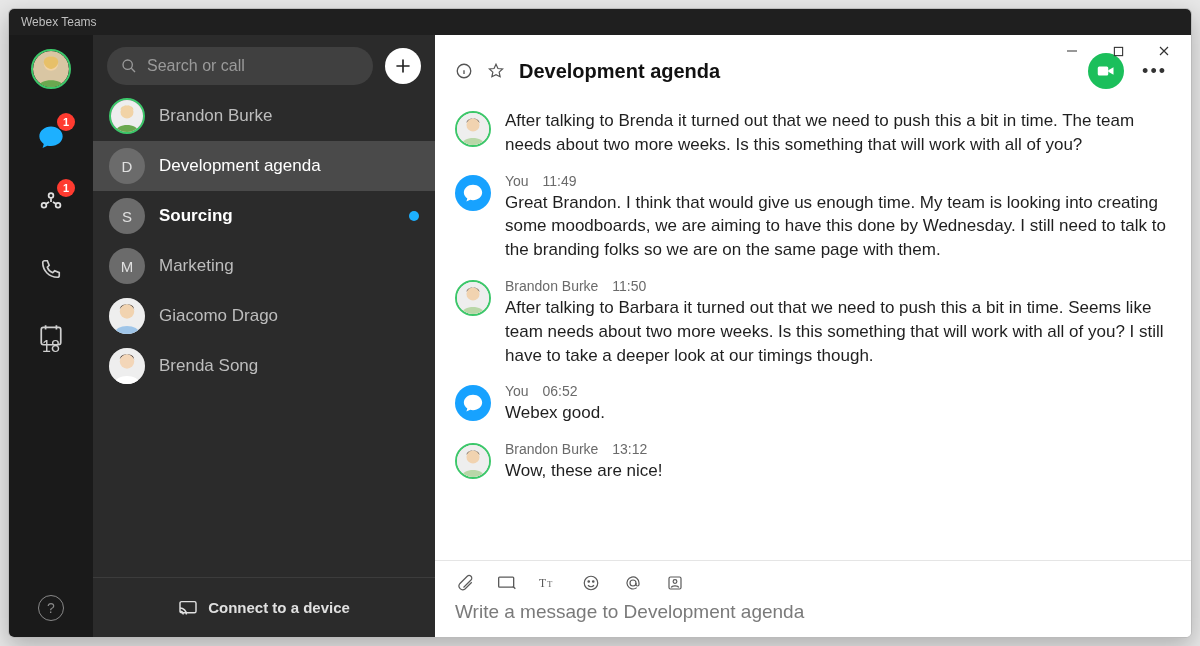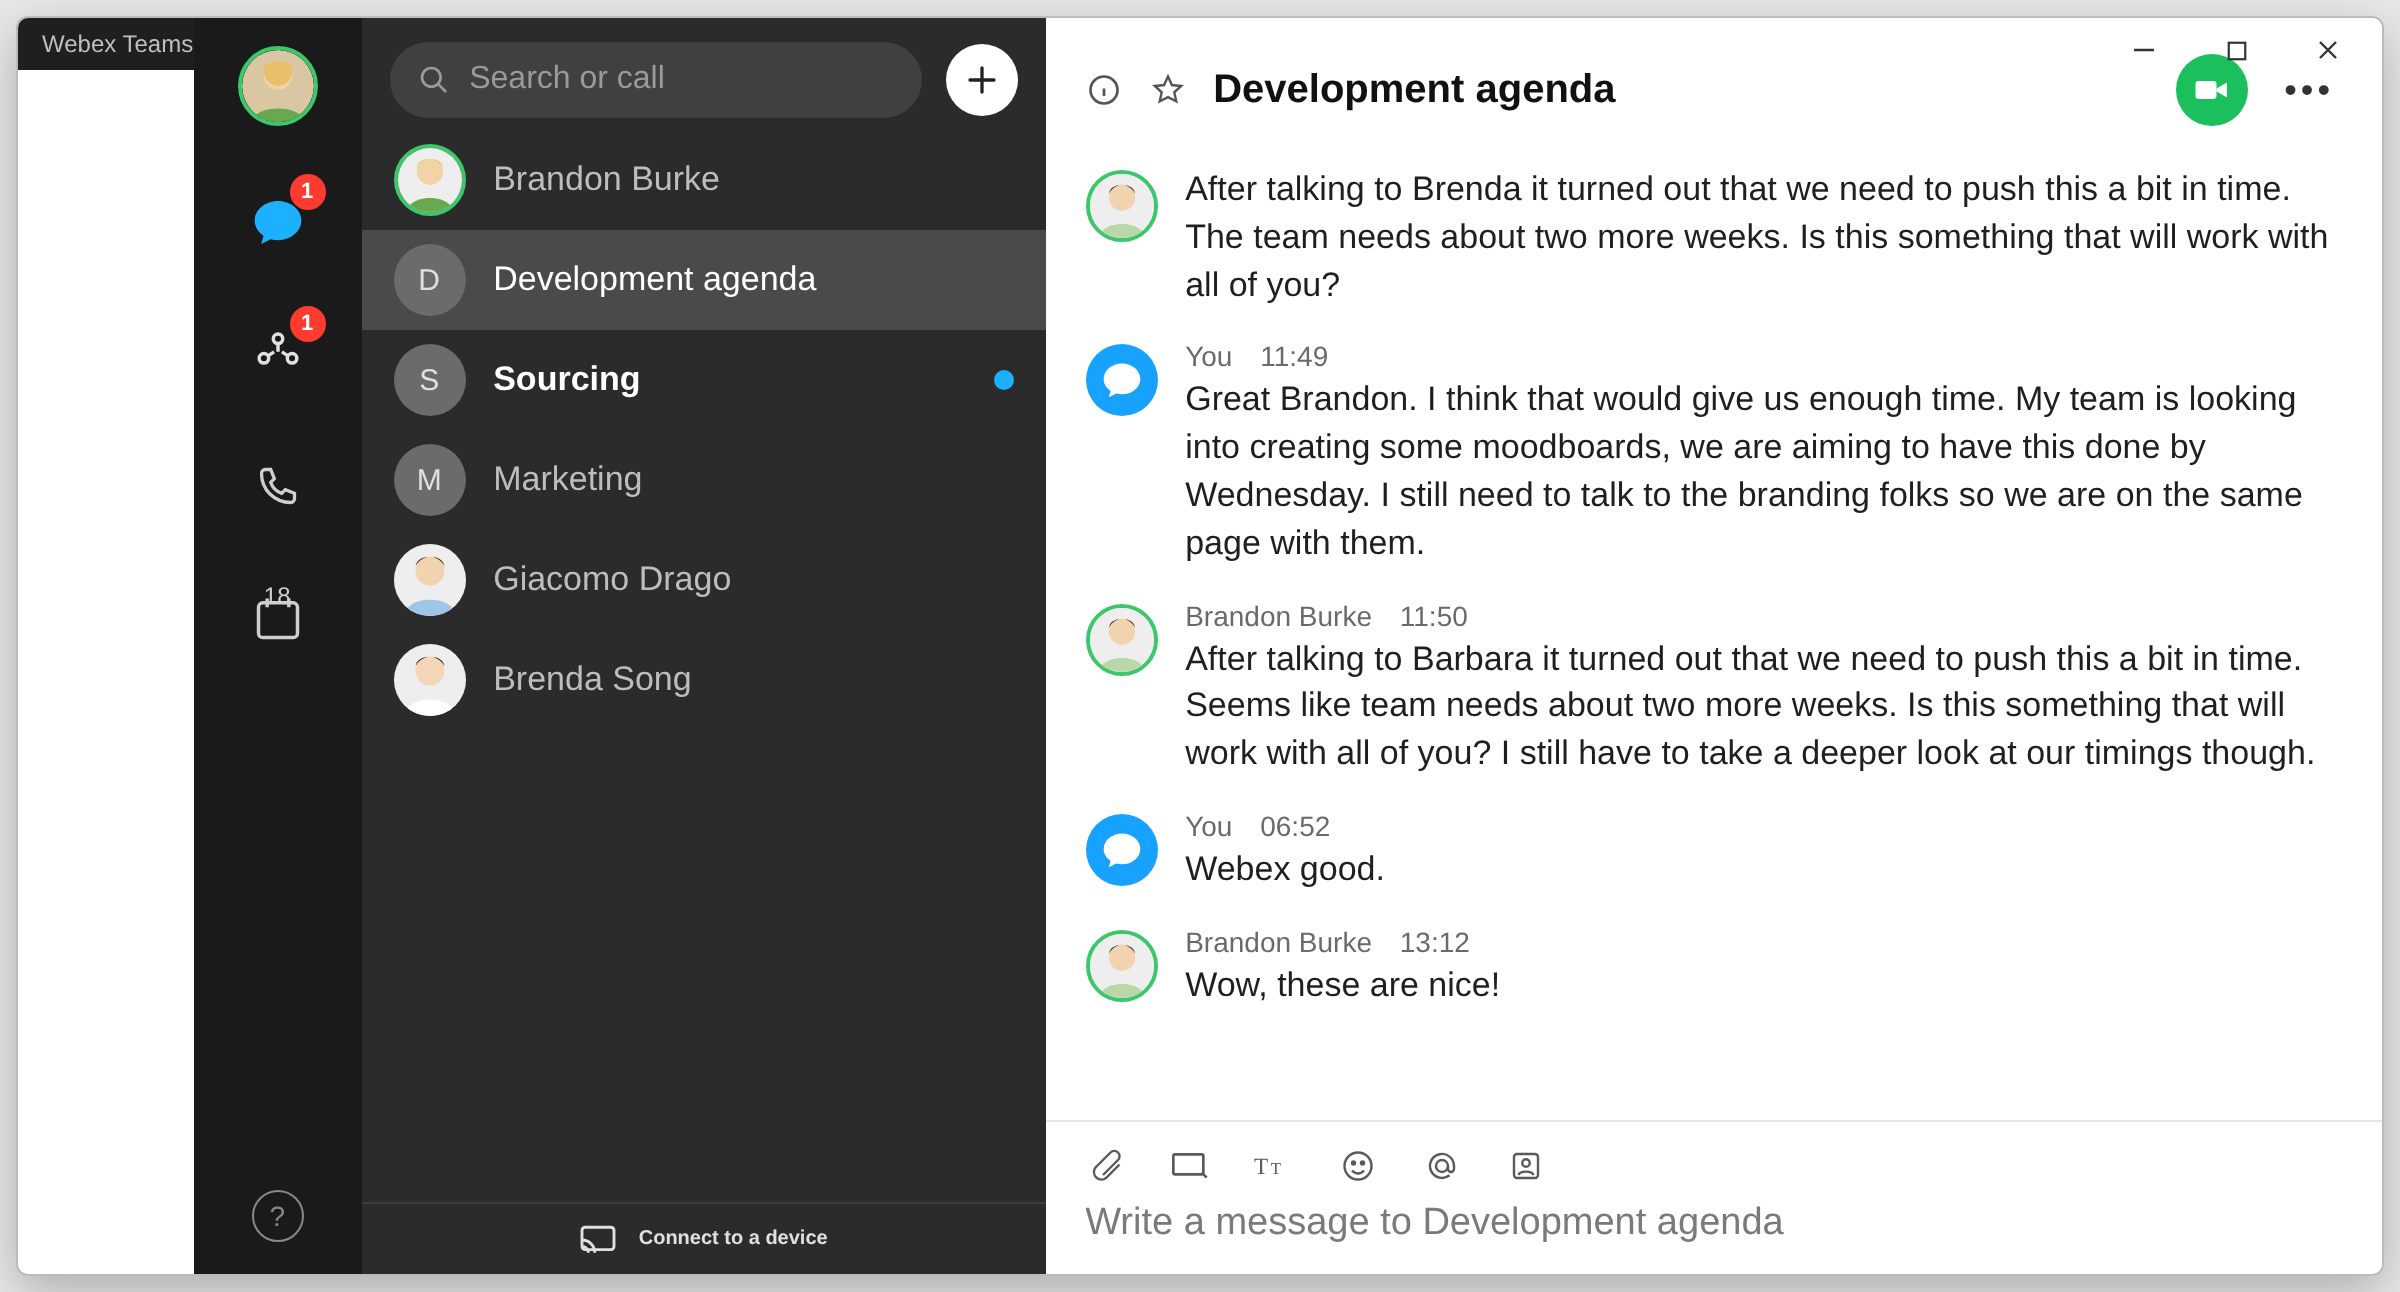--- a/index.html
+++ b/index.html
@@ -13,20 +13,21 @@
   .app-window {
     position: relative;
     width: 1184px;
     height: 630px;
     margin: 8px;
     background: #fff;
     border: 1px solid #bbb;
     border-radius: 6px;
     box-shadow: 0 8px 24px rgba(0,0,0,0.25);
     display: flex;
+    flex-direction: column;
     overflow: hidden;
   }
   .titlebar {
     height: 26px;
     background: #1f1f1f;
     color: #bfbfbf;
     font-size: 12px;
     display: flex;
     align-items: center;
     padding-left: 12px;
@@ -154,23 +155,23 @@
   .unread-dot {
     width:10px; height:10px; border-radius:50%;
     background:#1db0ff;
   }
   .sidebar-footer {
     border-top:1px solid #3c3c3c;
     display:flex;
     align-items:center;
     justify-content:center;
     gap:10px;
-    height:36px;
+    height:60px;
     color:#e0e0e0;
-    font-size:10px;
+    font-size:15px;
     font-weight:600;
     cursor:pointer;
     margin-top:10px;
   }
 
   
   .content {
     flex:1;
     background:#fff;
     display:flex;
@@ -312,21 +313,21 @@
       <div class="rail-icon">
         <svg width="22" height="22" viewBox="0 0 24 24" fill="none" stroke="#cfcfcf" stroke-width="1.8">
             <path d="M5 3c-1 0-2 1-2 2 0 9 7 16 16 16 1 0 2-1 2-2v-3l-5-2-2 2c-3-1-5-3-6-6l2-2-2-5H5z"></path>
           </svg>
       </div>
       <div class="rail-icon" style="position:relative;">
         <svg width="26" height="26" viewBox="0 0 24 24" fill="none" stroke="#cfcfcf" stroke-width="1.6">
             <rect x="3" y="5" width="18" height="16" rx="2"></rect>
             <path d="M7 3v4M17 3v4"></path>
           </svg>
-        <span style="position:absolute; font-size:12px; color:#cfcfcf; top:0;">18</span>
+        <span style="position:absolute; font-size:16px; color:#cfcfcf; top:21px;">18</span>
       </div>
       <div class="spacer"></div>
       <div class="help">?</div>
     </div>
 
     <div class="sidebar">
       <div class="sidebar-top">
         <div class="search">
           <svg width="16" height="16" viewBox="0 0 24 24" fill="none" stroke="#9a9a9a" stroke-width="2">
               <circle cx="10" cy="10" r="7"></circle>

